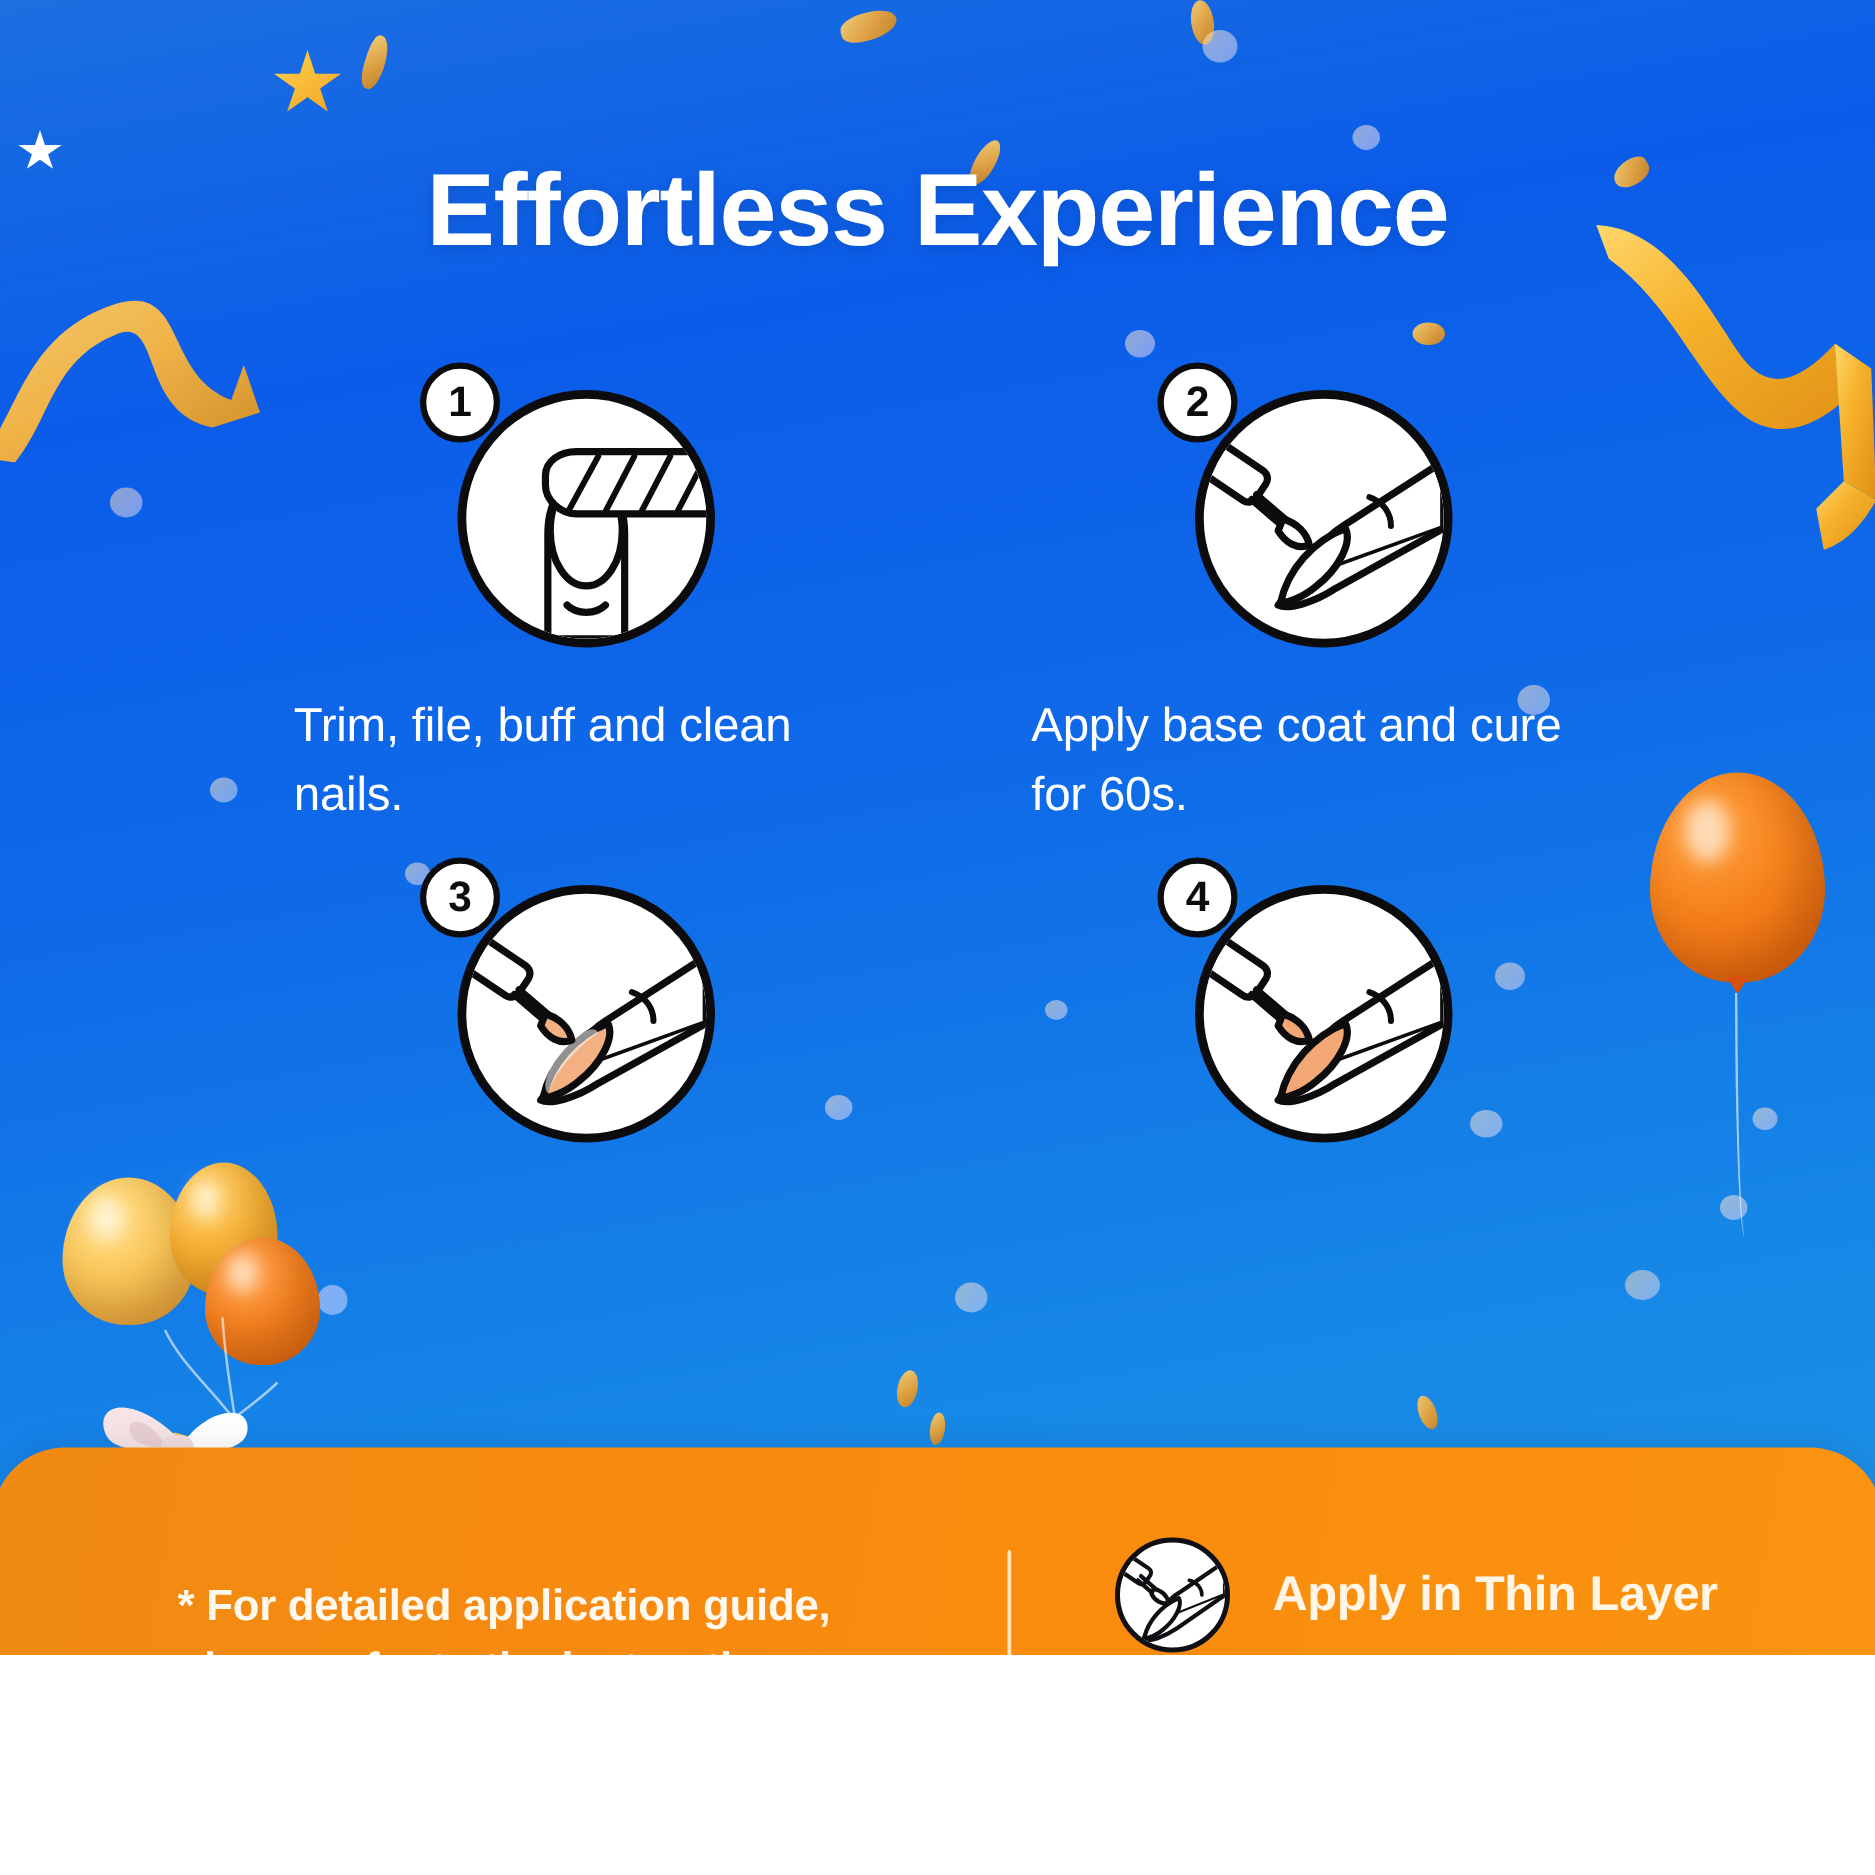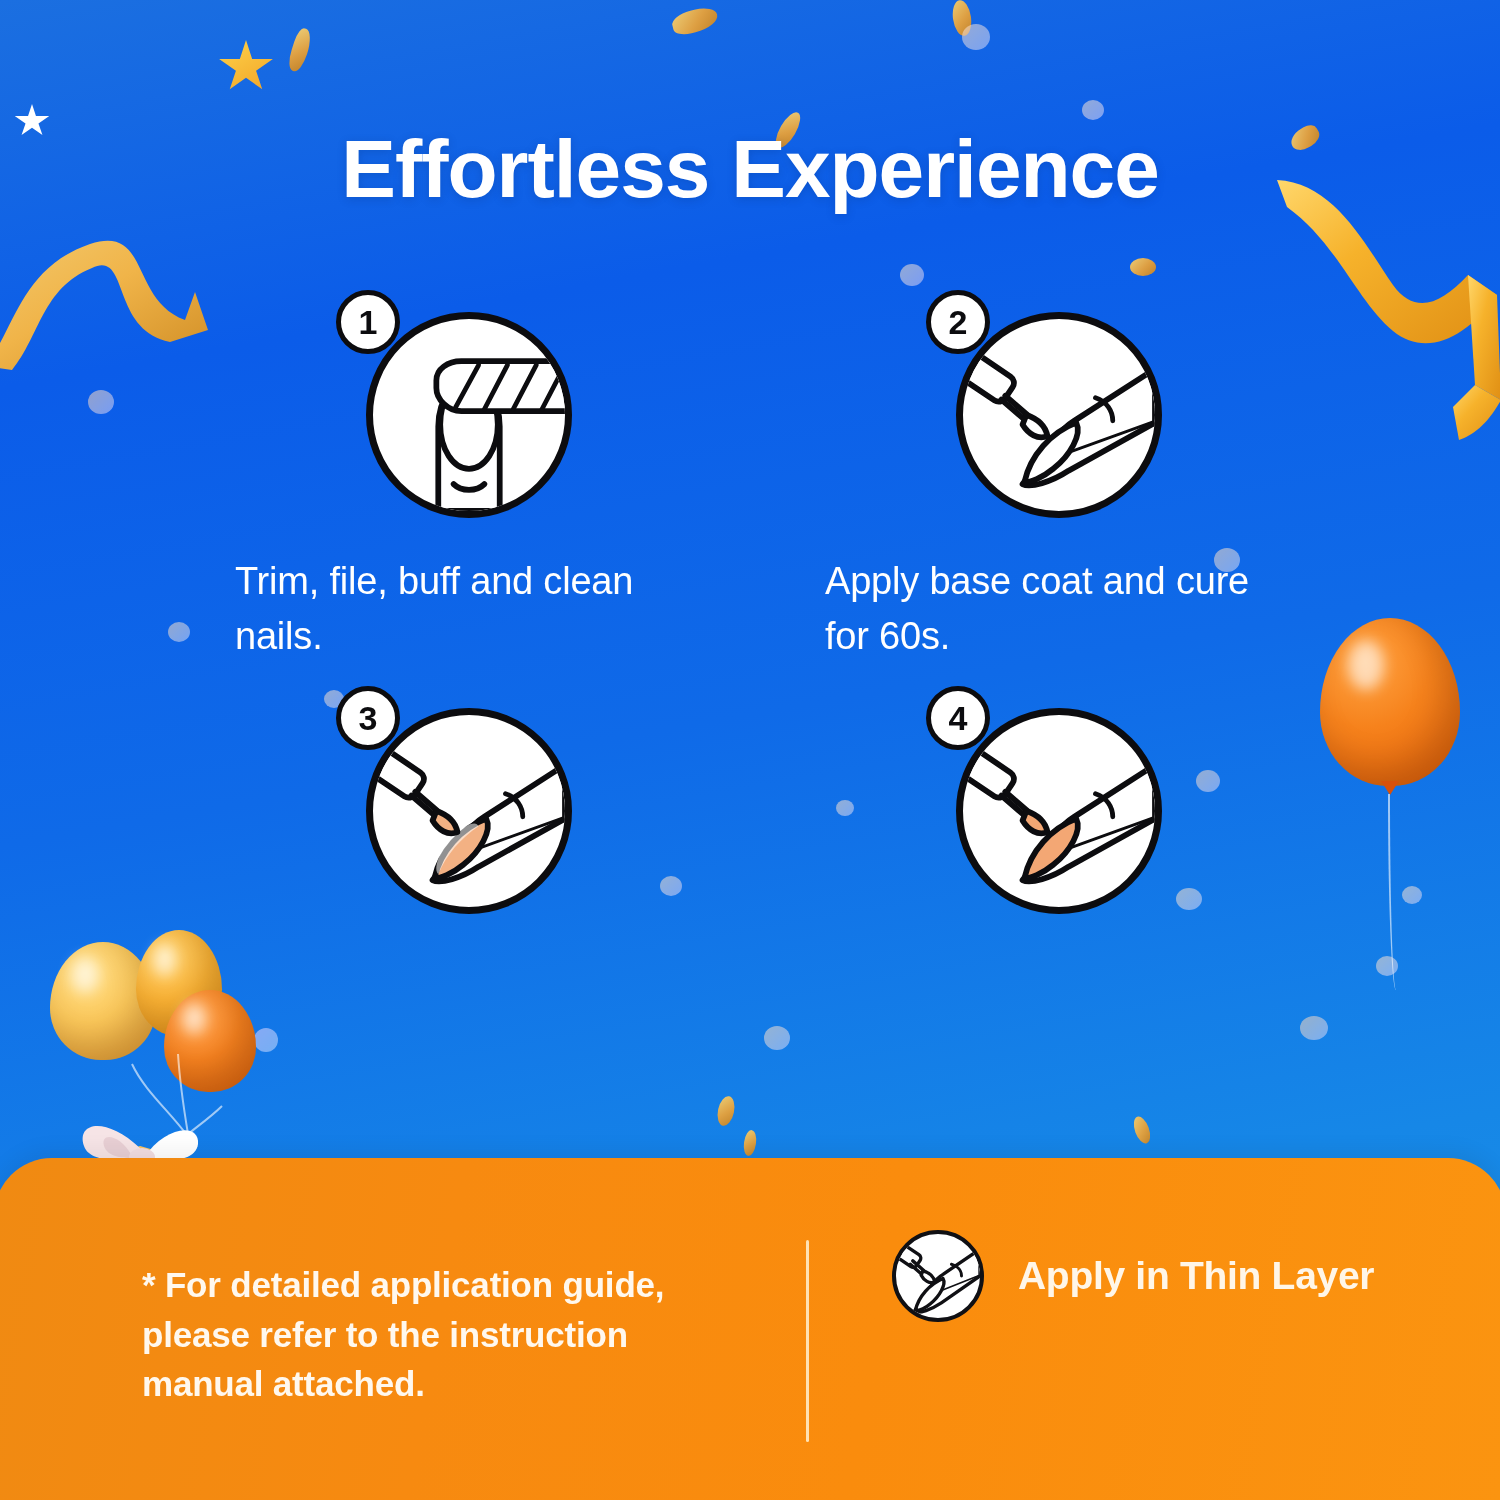--- a/index.html
+++ b/index.html
@@ -3,21 +3,21 @@
 <meta charset="utf-8">
 <style>
   html, body {
     margin: 0;
     padding: 0;
     background: #ffffff;
   }
   #canvas {
     position: relative;
     width: 1500px;
-    height: 1500px;
+    height: 1324px;
     overflow: hidden;
     font-family: "Liberation Sans", sans-serif;
     background: linear-gradient(170deg, #1b6fe0 0%, #0b5ce9 22%, #0f6ae8 48%, #1687e7 78%, #1f93e4 100%);
   }
 
   
   .bg-layer {
     position: absolute;
     inset: 0;
     pointer-events: none;

